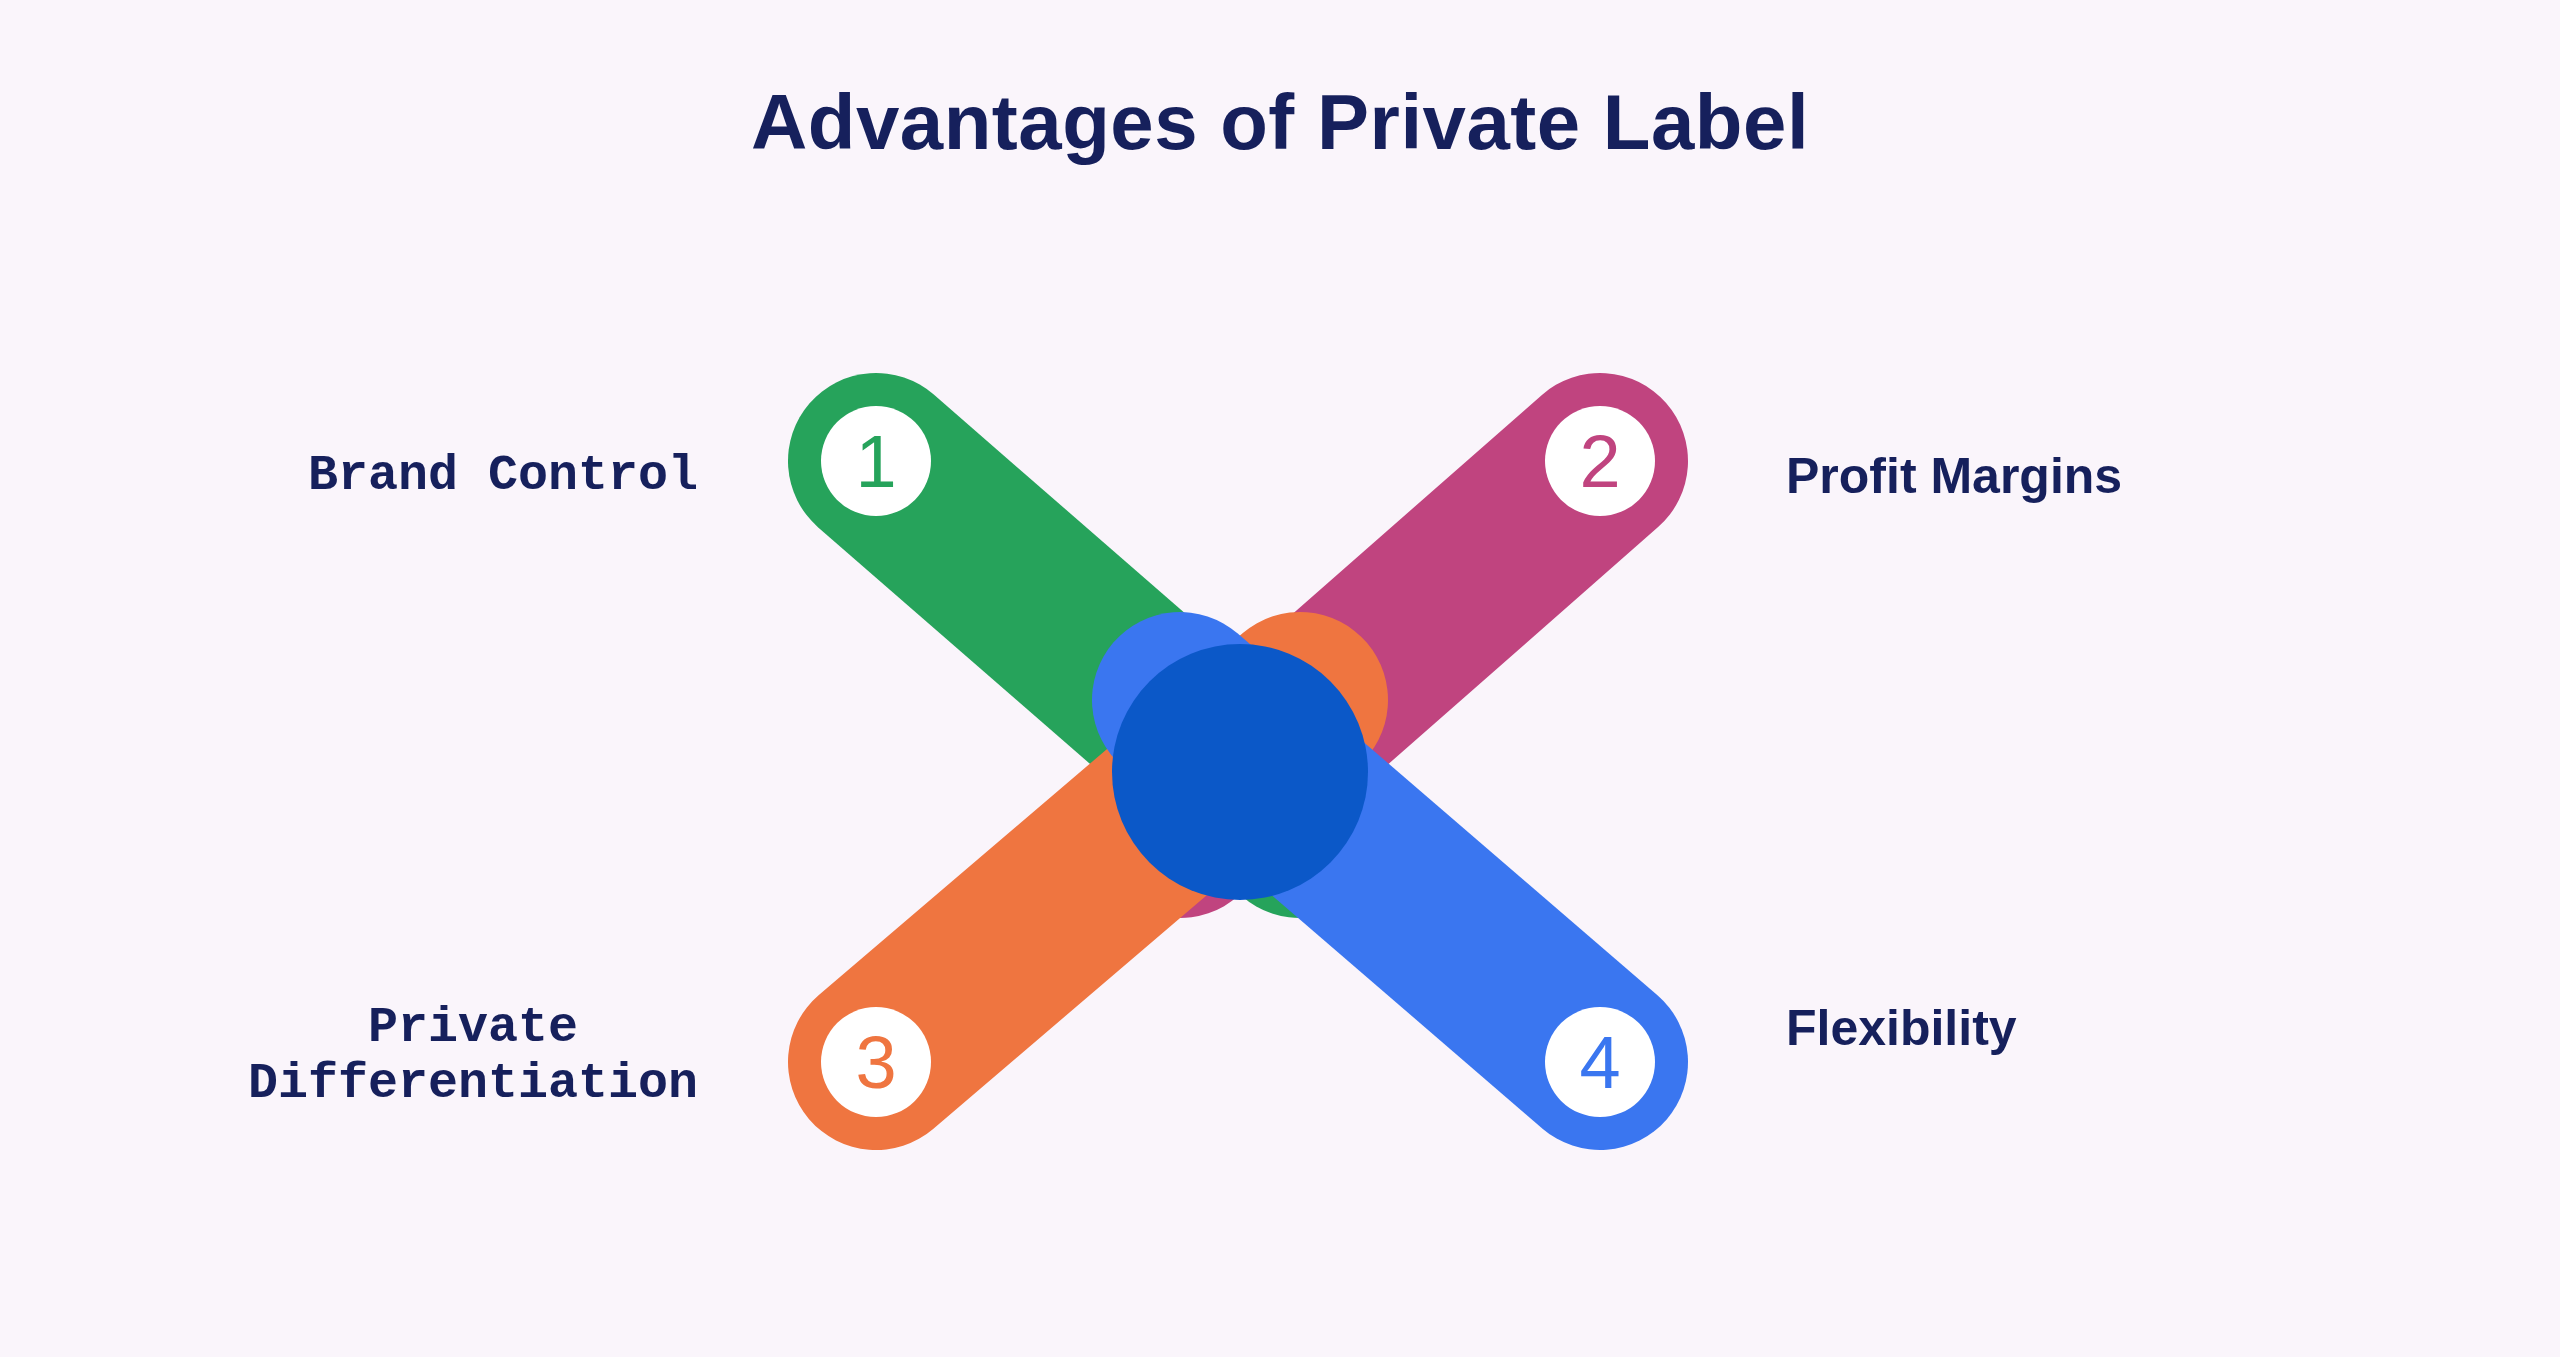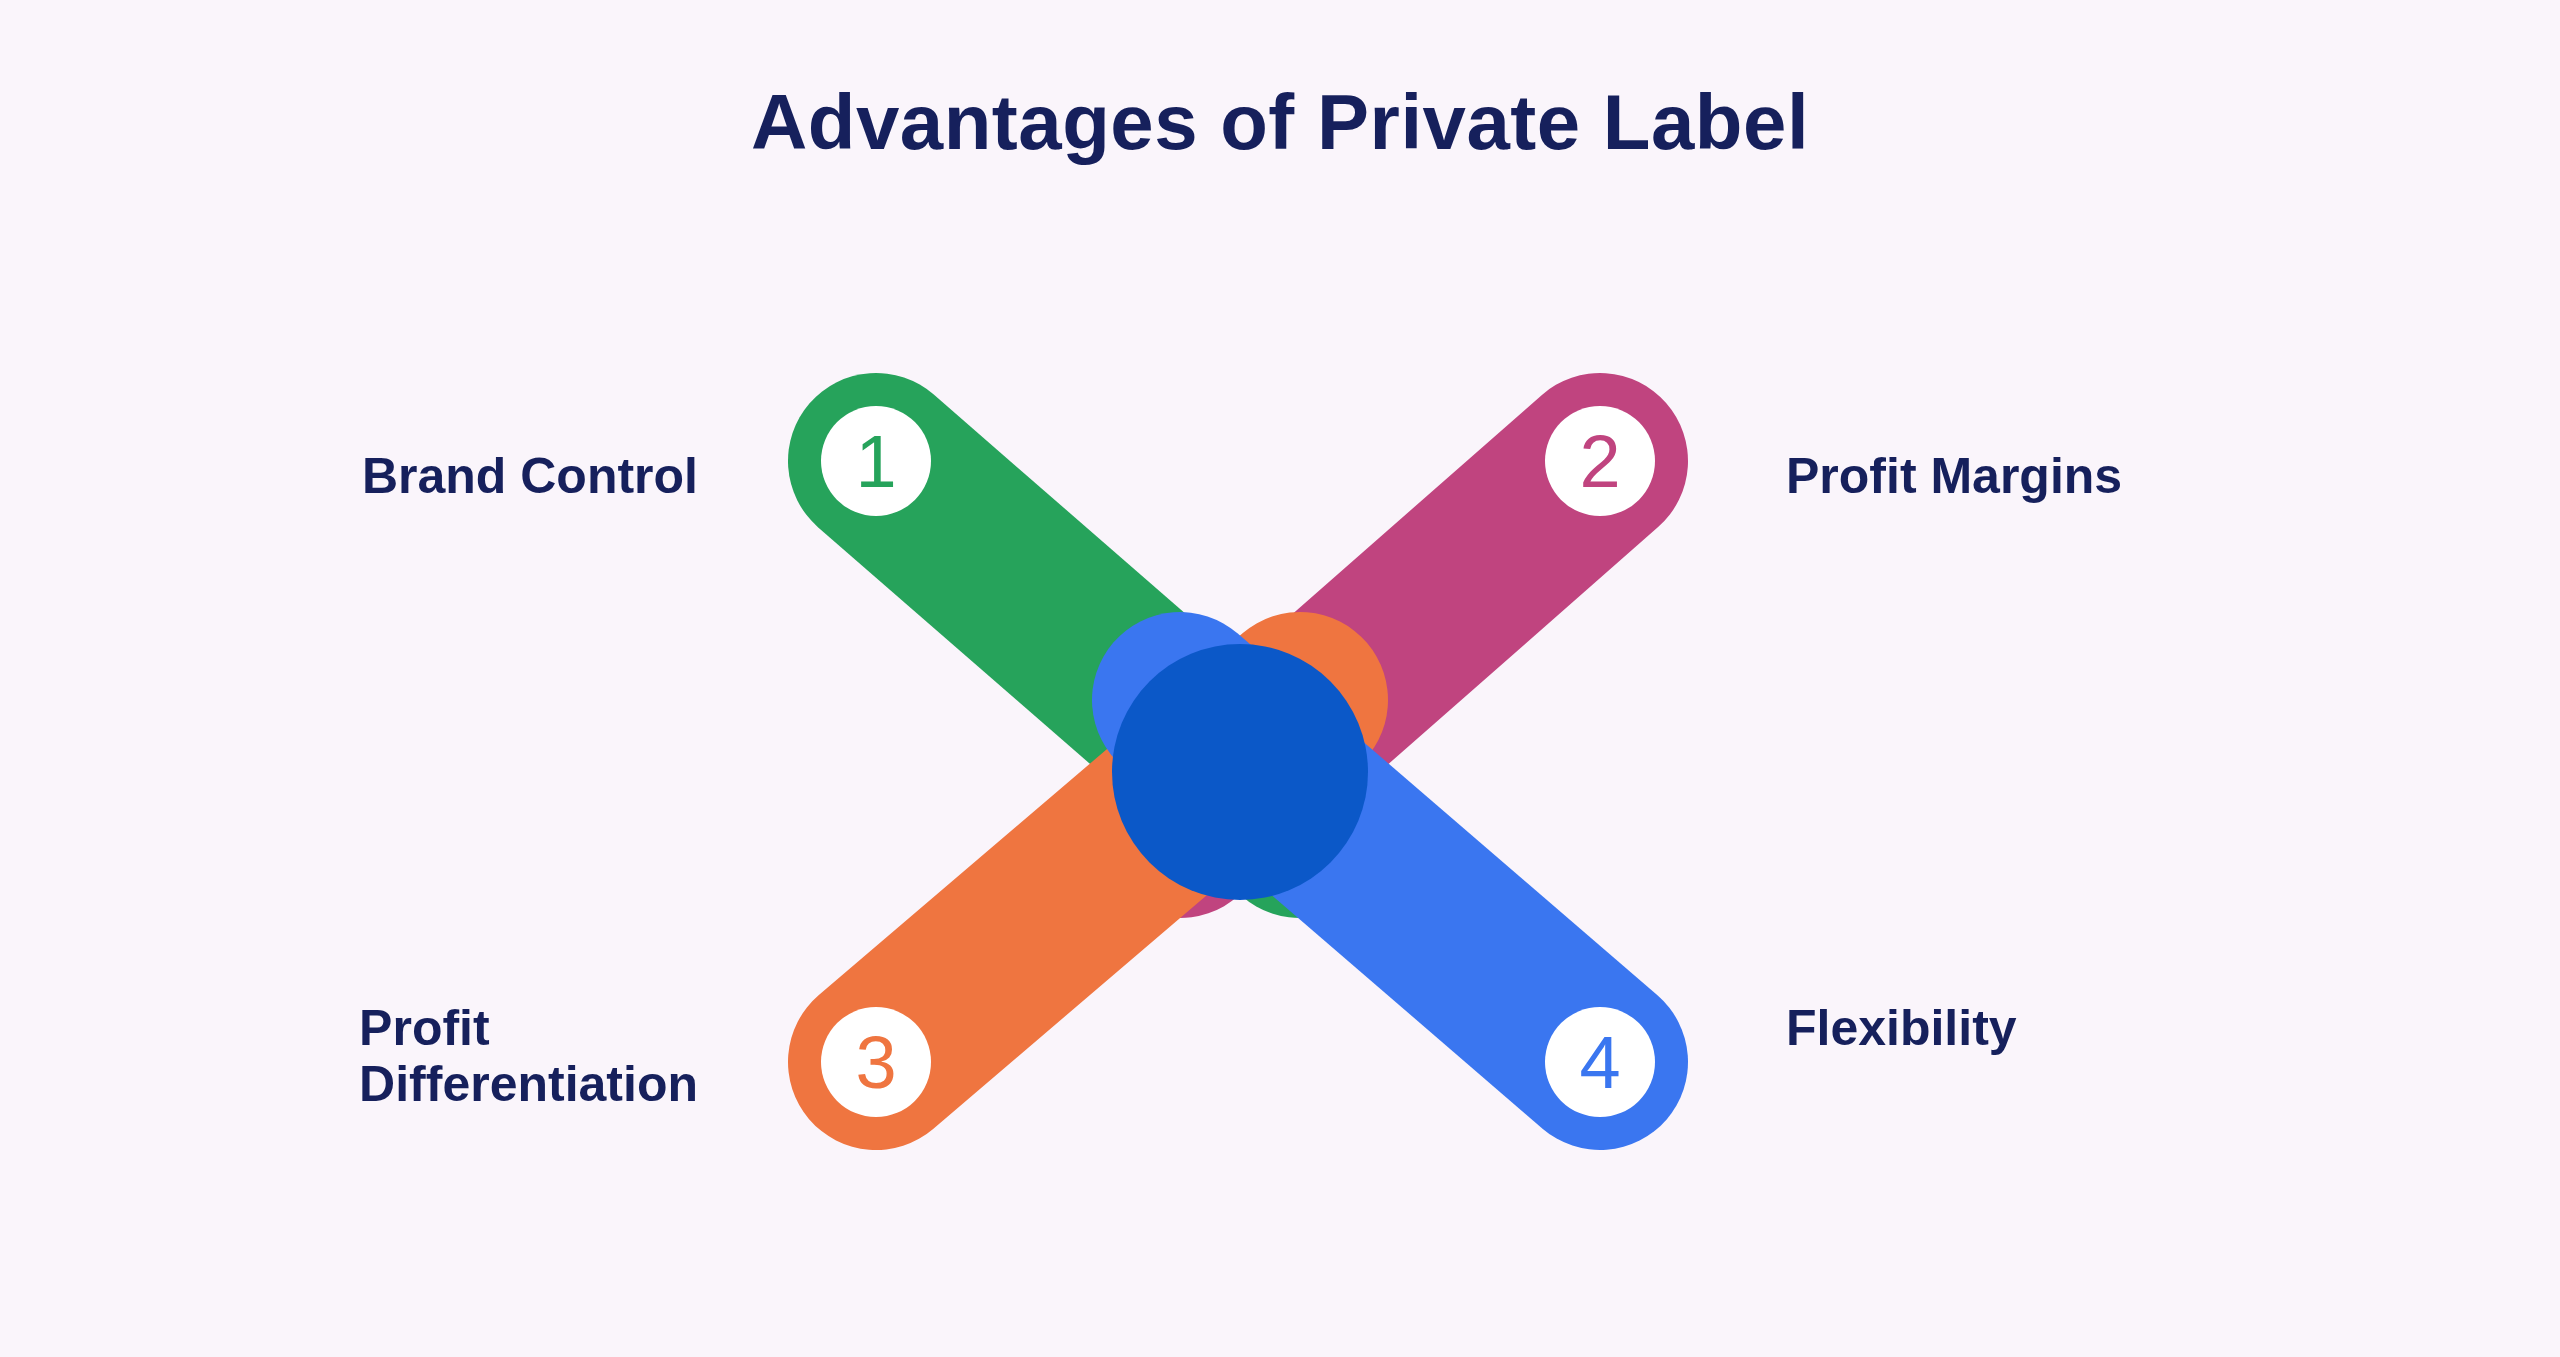--- a/index.html
+++ b/index.html
@@ -41,21 +41,22 @@
   }
   .label {
     position: absolute;
     font-size: 50px;
     font-weight: bold;
     color: #16205c;
     line-height: 1.12;
     white-space: pre-line;
   }
   .label-left {
-    text-align: left;
+    text-align: center;
+    font-family: Liberation Mono, monospace;
   }
   .label-right {
     text-align: center;
   }
   #label-1 {
     right: 1862px;
     top: 448px;
   }
   #label-2 {
     left: 1786px;
@@ -121,18 +122,18 @@
       <circle cx="1600" cy="1062" r="55" fill="#ffffff"></circle>
       <text class="num-text" x="1600" y="1062" fill="#3a76f0" text-anchor="middle" dominant-baseline="central">4</text>
     </g>
 
   </svg>
 
   <div class="label label-left" id="label-1">Brand Control</div>
 
   <div class="label label-right" id="label-2">Profit Margins</div>
 
-  <div class="label label-left" id="label-3">Profit
+  <div class="label label-left" id="label-3">Private
 Differentiation</div>
 
   <div class="label label-right" id="label-4">Flexibility</div>
 
 </div>
 
 </body></html>

